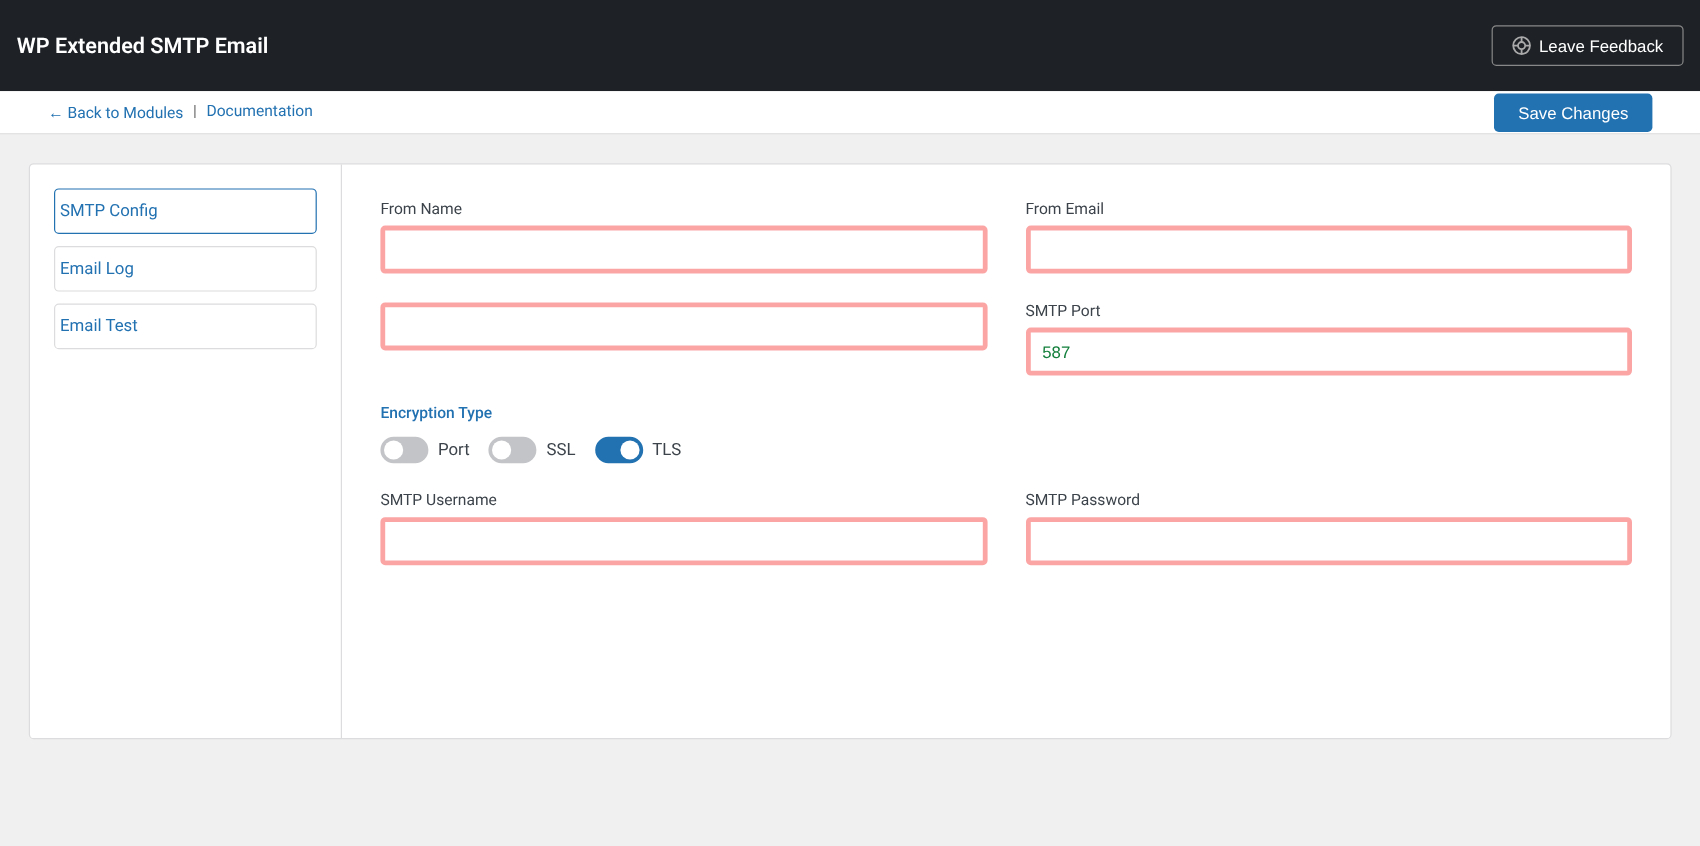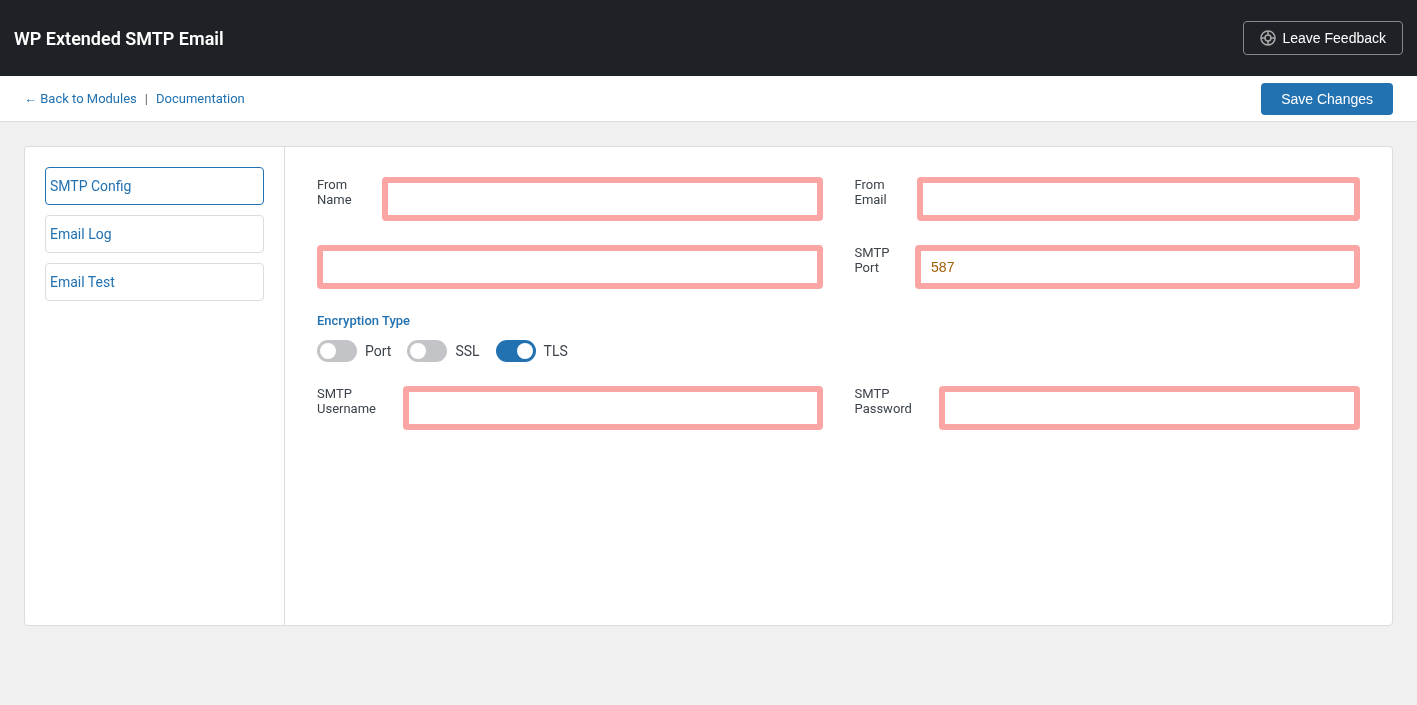--- a/index.html
+++ b/index.html
@@ -44,22 +44,22 @@
       padding: 8px 16px;
       border-radius: 4px;
       cursor: pointer;
       font-size: 14px;
       font-weight: 500;
     }
 
     
     .subheader {
       background: #fff;
-      padding: 0 24px;
-      height: 46px;
+      padding: 0 40px;
+      height: 36px;
       display: flex;
       align-items: center;
       justify-content: space-between;
       border-bottom: 1px solid #dcdcde;
     }
     .subheader-nav {
       display: flex;
       align-items: center;
       gap: 4px;
       font-size: 13px;
@@ -126,34 +126,34 @@
       padding: 30px 32px;
     }
     .form-row {
       display: flex;
       gap: 32px;
       margin-bottom: 24px;
     }
     .form-group {
       flex: 1;
       display: flex;
-      flex-direction: row;
+      flex-direction: column;
       gap: 6px;
     }
     .form-label {
       font-size: 13px;
       color: #3c434a;
       font-weight: 400;
     }
     .form-input {
-      border: 6px solid #fca5a5;
+      border: 4px solid #fca5a5;
       border-radius: 4px;
       padding: 8px 10px;
       font-size: 14px;
-      color: #a16207;
+      color: #15803d;
       outline: none;
       width: 100%;
     }
 
     
     .encryption-section {
       margin-bottom: 24px;
     }
     .encryption-label {
       font-size: 13px;

